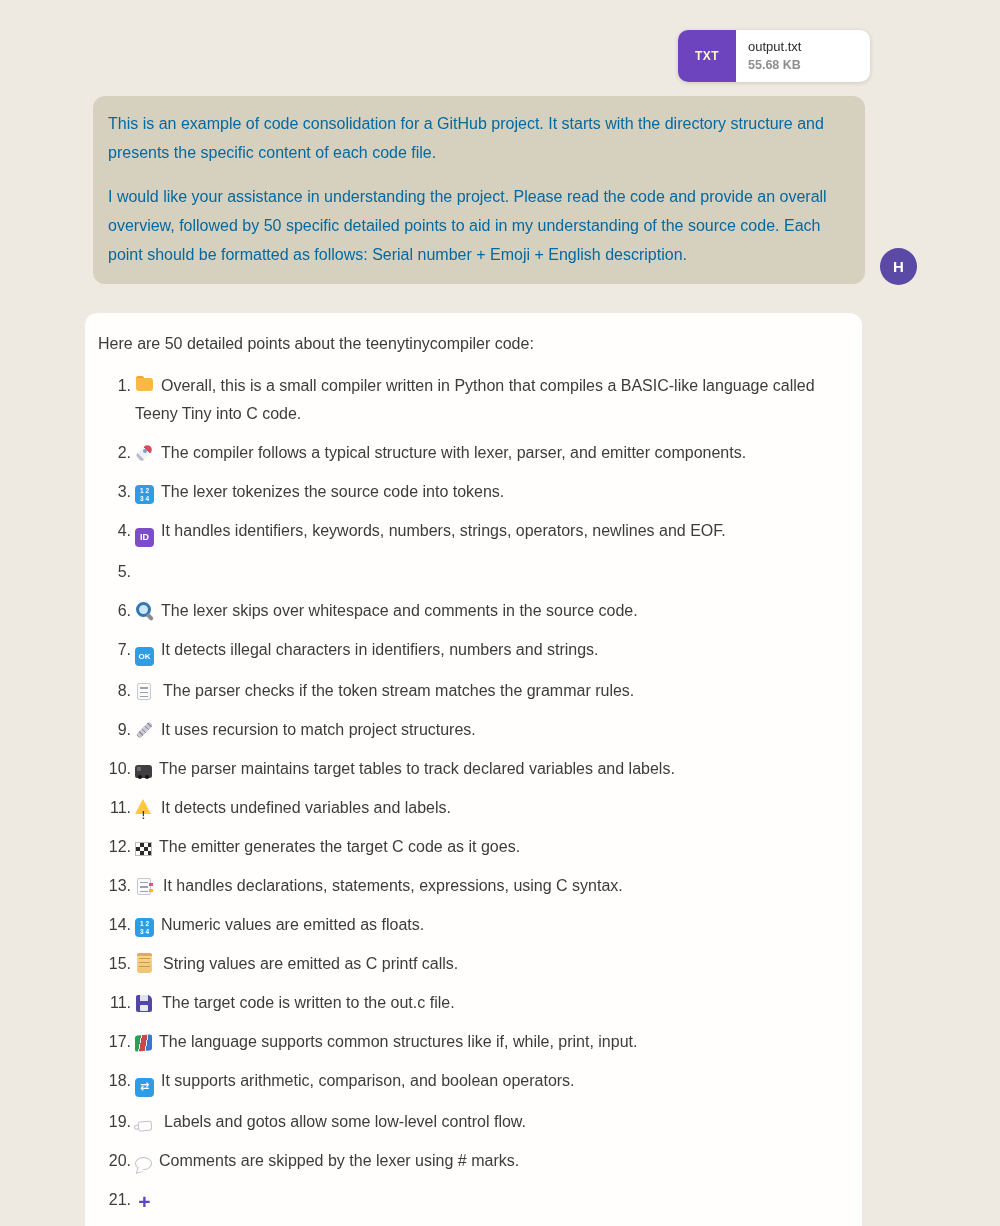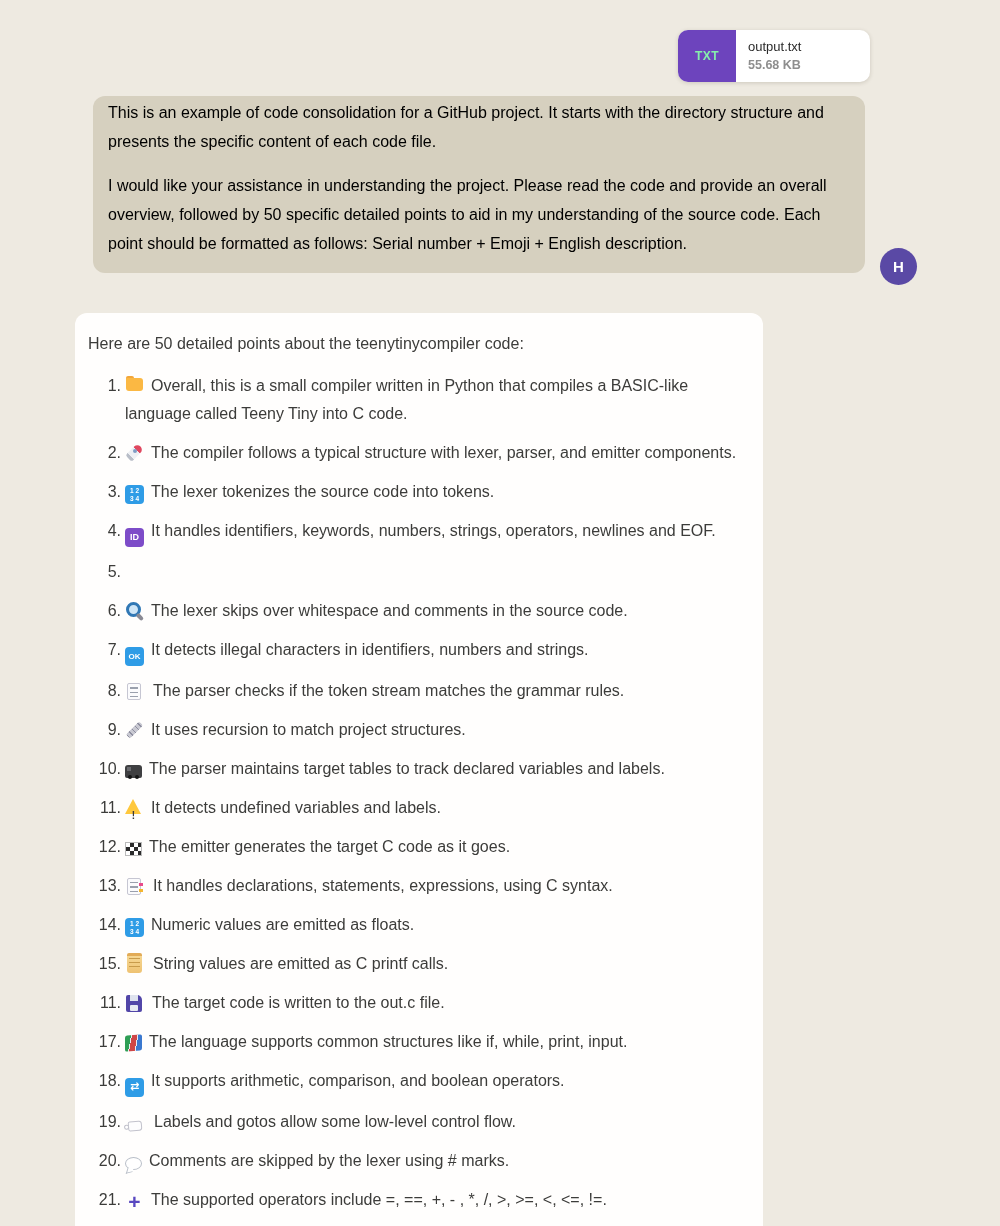--- a/index.html
+++ b/index.html
@@ -10,46 +10,46 @@
     -webkit-font-smoothing:antialiased;
   }
 
   
   .file-card{
     position:absolute;left:678px;top:30px;width:192px;height:52px;
     background:#ffffff;border-radius:10px;display:flex;align-items:stretch;
     box-shadow:0 1px 4px rgba(60,50,30,.18);cursor:pointer;
   }
   .file-badge{
-    width:58px;border-radius:10px 0 0 10px;background:#6d44bd;color:#86efac;
+    width:58px;border-radius:10px 0 0 10px;background:#6d44bd;color:#fef9c3;
     font-size:12px;font-weight:700;letter-spacing:.4px;
     display:flex;align-items:center;justify-content:center;
   }
   .file-meta{padding:9px 12px 0 12px;overflow:hidden;}
   .file-name{font-size:13px;color:#2b2b2b;margin-bottom:4px;white-space:nowrap;}
   .file-size{font-size:12.5px;color:#8e8e8e;white-space:nowrap;font-weight:bold;}
 
   
   .user-bubble{
     position:absolute;left:93px;top:96px;width:772px;box-sizing:border-box;
-    background:#d6d0bf;border-radius:12px;padding:2px 16px 15px 15px;
-    color:#000000;font-size:16px;line-height:29px;
+    background:#d6d0bf;border-radius:12px;padding:13px 16px 15px 15px;
+    color:#0369a1;font-size:16px;line-height:29px;
   }
   .user-bubble p{margin:0;}
   .user-bubble p + p{margin-top:15px;}
 
   .avatar{
     position:absolute;left:880px;top:248px;width:37px;height:37px;border-radius:50%;
     background:#5a49a5;color:#fff;font-size:15px;font-weight:700;
     display:flex;align-items:center;justify-content:center;cursor:pointer;
   }
 
   
   .assistant-card{
-    position:absolute;left:75px;top:313px;width:688px;height:913px;box-sizing:border-box;
+    position:absolute;left:85px;top:313px;width:777px;height:913px;box-sizing:border-box;
     background:#fffefd;border-radius:12px 12px 0 0;padding:19px 20px 0 13px;
     color:#3c3c3a;font-size:16px;line-height:24px;overflow:hidden;
   }
   .intro{margin:0 0 16px 0;}
   ol.points{list-style:none;margin:0;padding:0;}
   ol.points li{display:flex;margin-bottom:11px;line-height:28px;}
   .num{width:37px;padding-right:4px;box-sizing:border-box;flex-shrink:0;text-align:right;}
   .li-body{max-width:680px;}
 
   
@@ -247,16 +247,16 @@
       <li>
         <span class="num">19.</span>
         <span class="li-body"><span class="emoji emoji-label" title="🏷️"></span><span>Labels and gotos allow some low-level control flow.</span></span>
       </li>
       <li>
         <span class="num">20.</span>
         <span class="li-body"><span class="emoji emoji-speech" title="🗨️"></span><span>Comments are skipped by the lexer using # marks.</span></span>
       </li>
       <li>
         <span class="num">21.</span>
-        <span class="li-body"><span class="emoji emoji-plus" title="➕"></span><span>The supported operators include =, ==, +, - , *, /, &gt;, &gt;=, &lt;, &lt;=, !=.</span></span>
+        <span class="li-body"><span class="emoji emoji-plus" title="➕"></span></span>
       </li>
     </ol>
 </div>
 
 </body></html>

